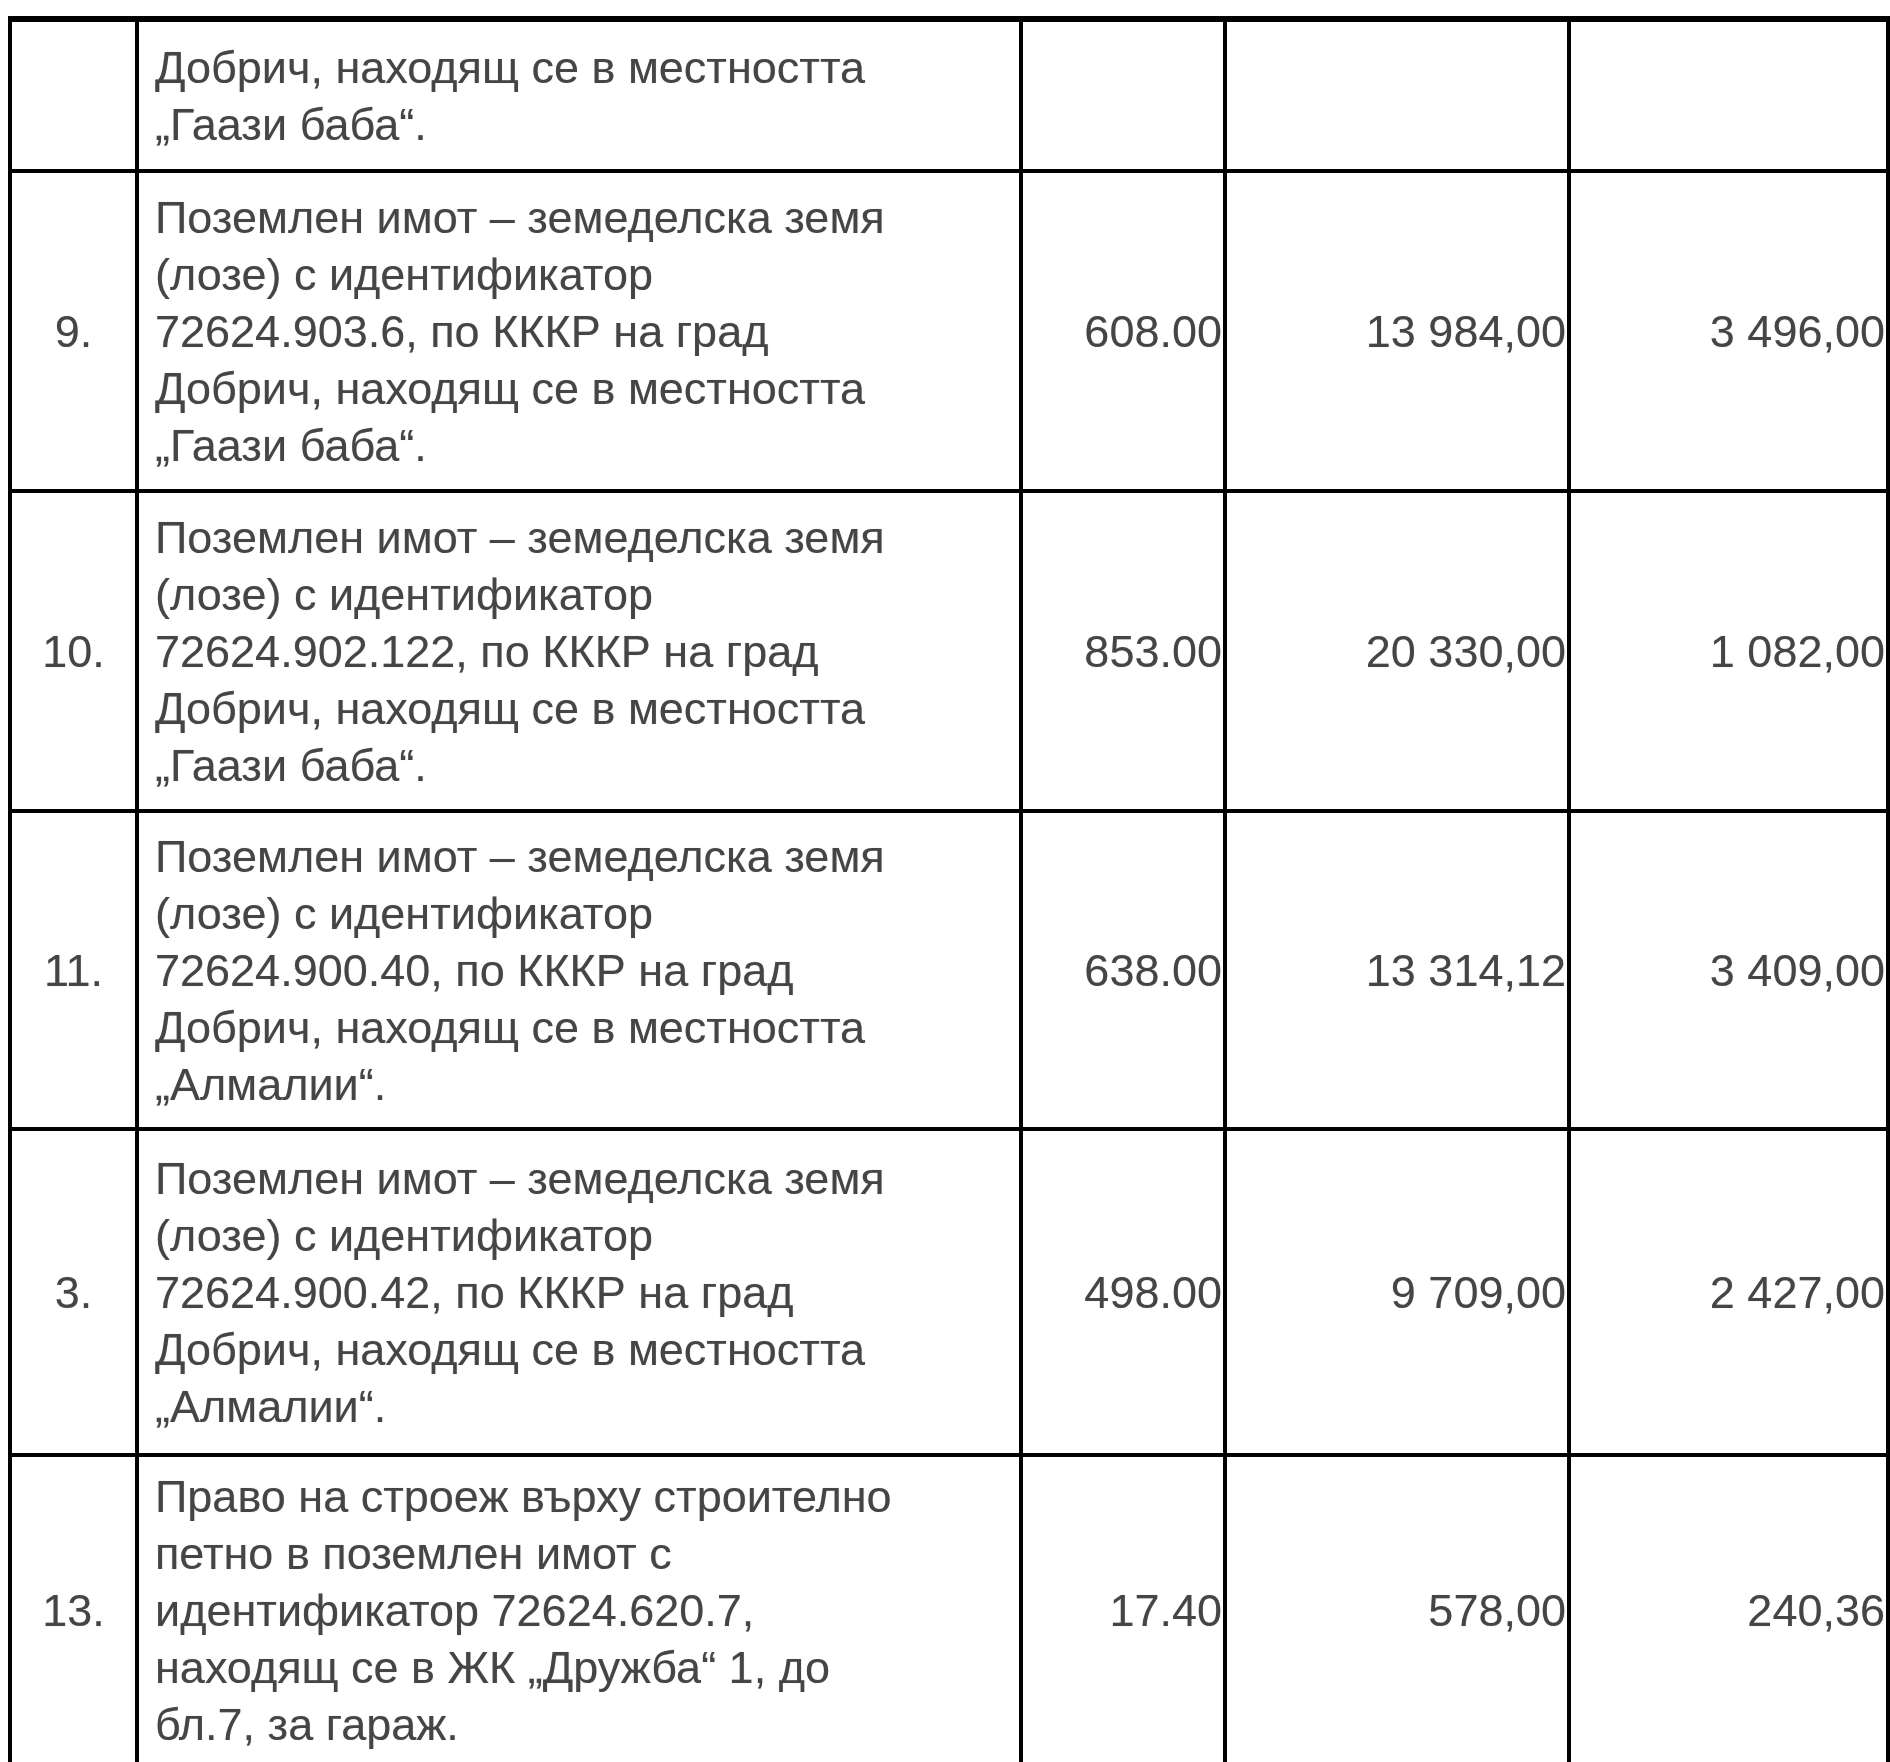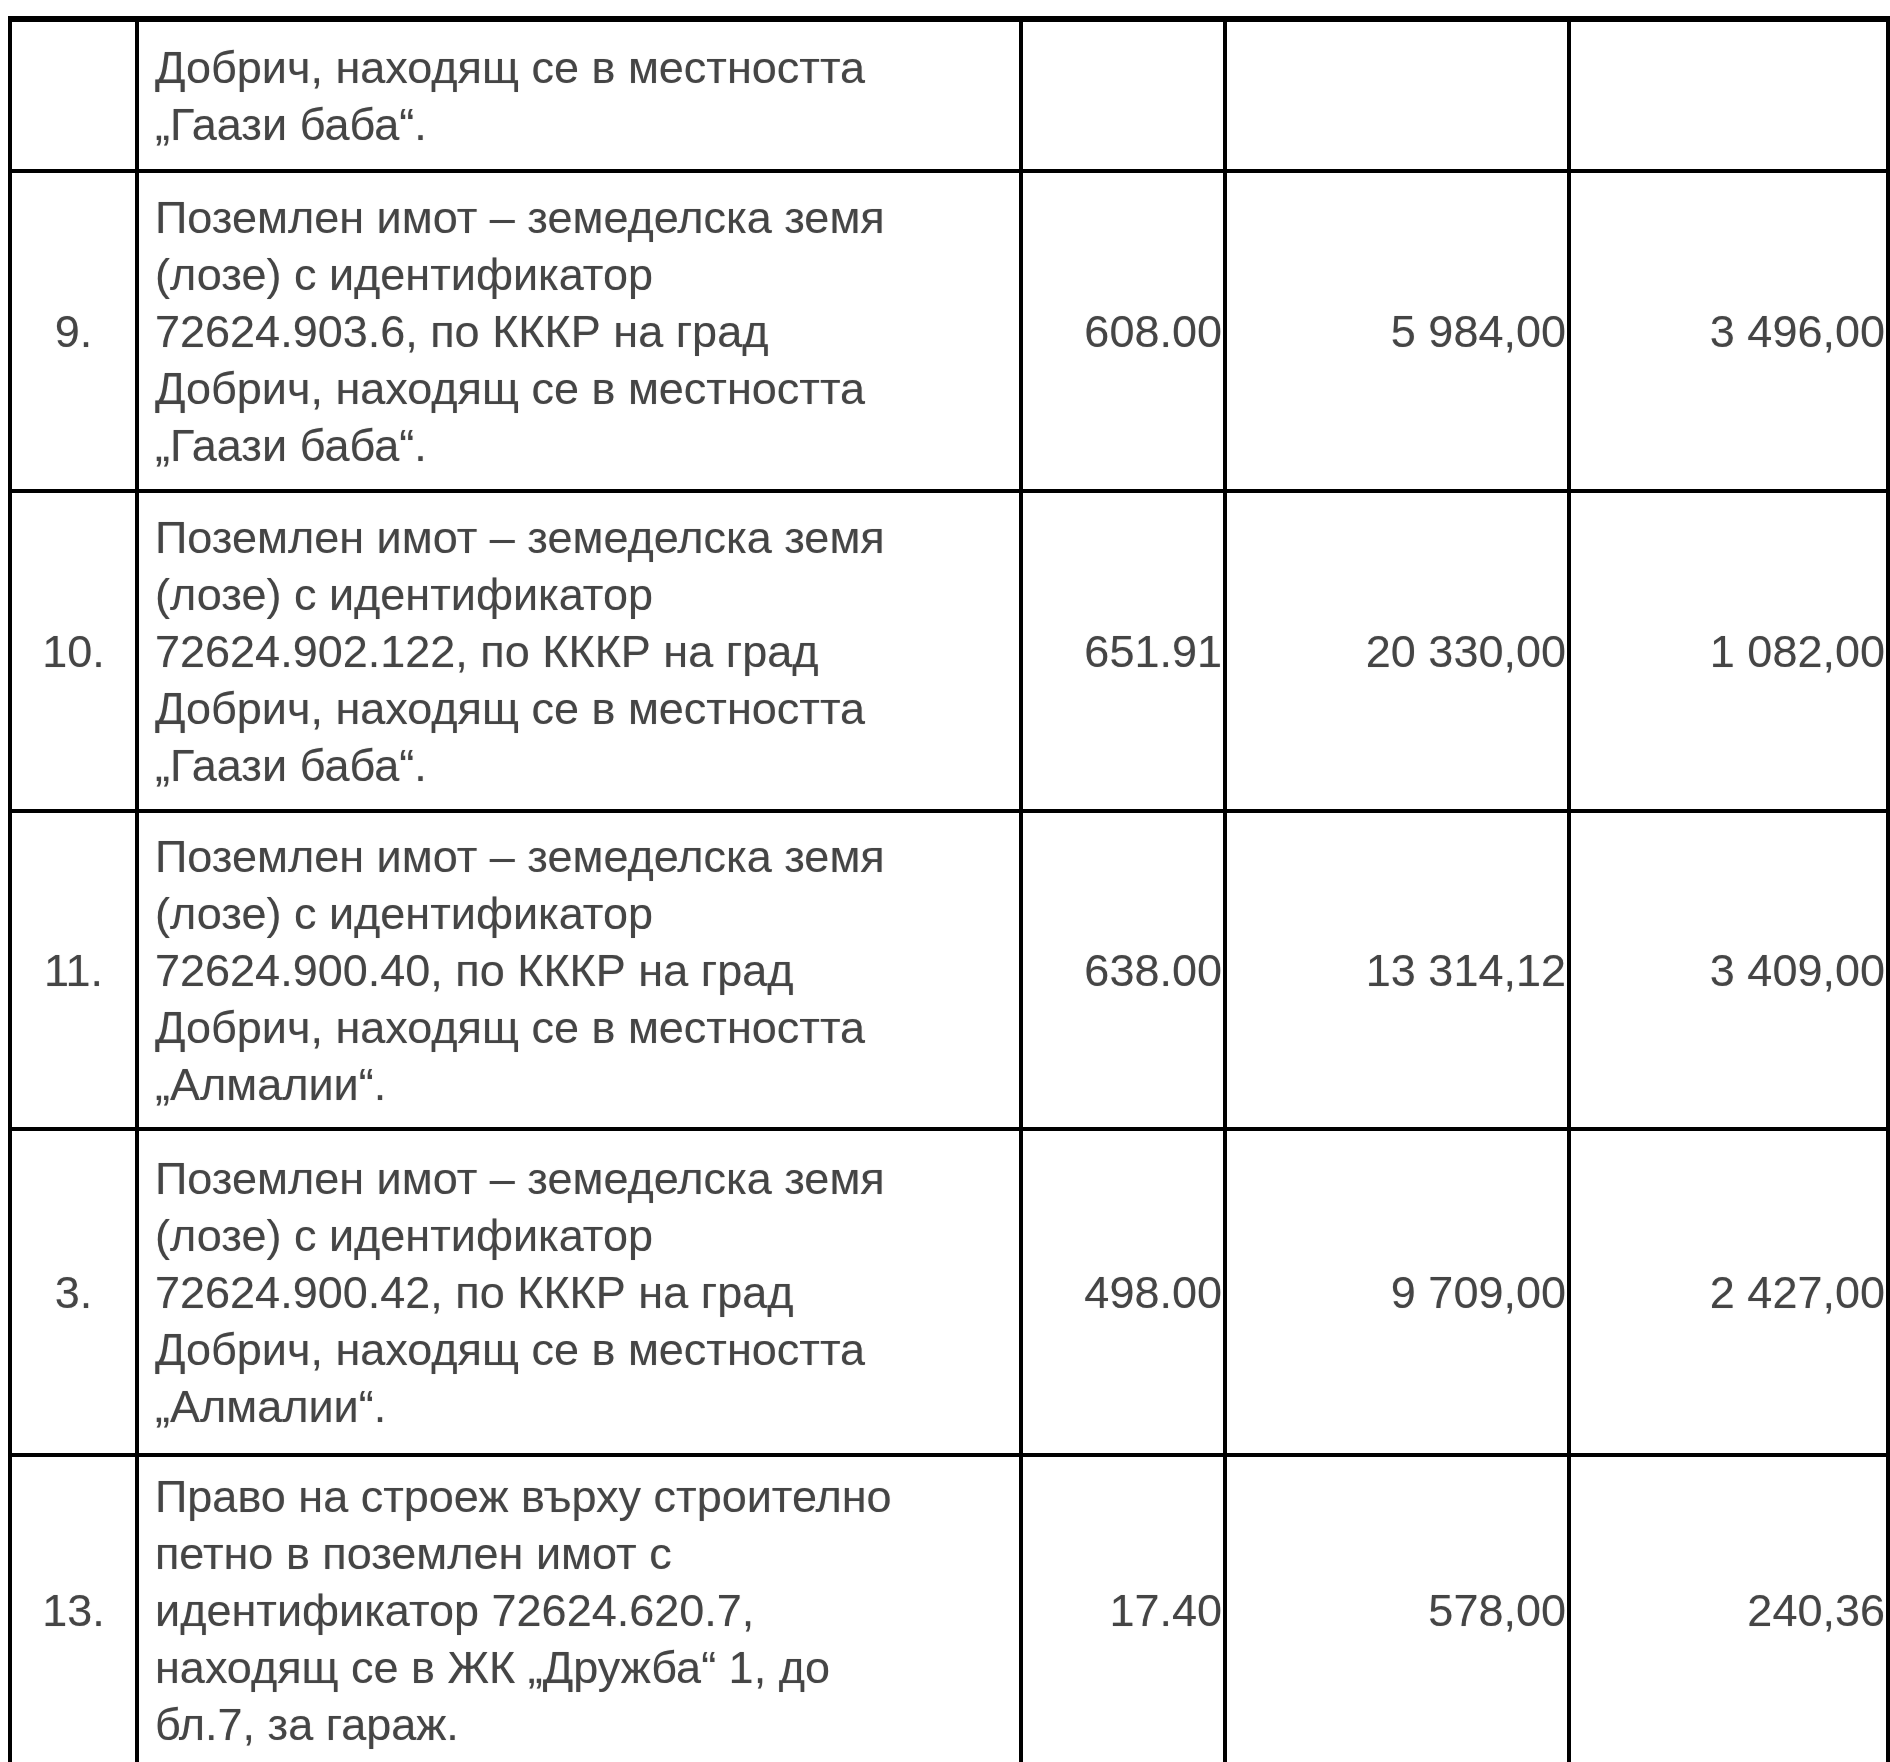--- a/index.html
+++ b/index.html
@@ -74,31 +74,31 @@
           <td class="val"></td>
         </tr>
         <tr class="r1">
           <td class="num">9.</td>
           <td class="desc">Поземлен имот – земеделска земя
 (лозе) с идентификатор
 72624.903.6, по КККР на град
 Добрич, находящ се в местността
 „Гаази баба“.</td>
           <td class="val">608.00</td>
-          <td class="val">5 984,00</td>
+          <td class="val">13 984,00</td>
           <td class="val">3 496,00</td>
         </tr>
         <tr class="r2">
           <td class="num">10.</td>
           <td class="desc">Поземлен имот – земеделска земя
 (лозе) с идентификатор
 72624.902.122, по КККР на град
 Добрич, находящ се в местността
 „Гаази баба“.</td>
-          <td class="val">651.91</td>
+          <td class="val">853.00</td>
           <td class="val">20 330,00</td>
           <td class="val">1 082,00</td>
         </tr>
         <tr class="r3">
           <td class="num">11.</td>
           <td class="desc">Поземлен имот – земеделска земя
 (лозе) с идентификатор
 72624.900.40, по КККР на град
 Добрич, находящ се в местността
 „Алмалии“.</td>

